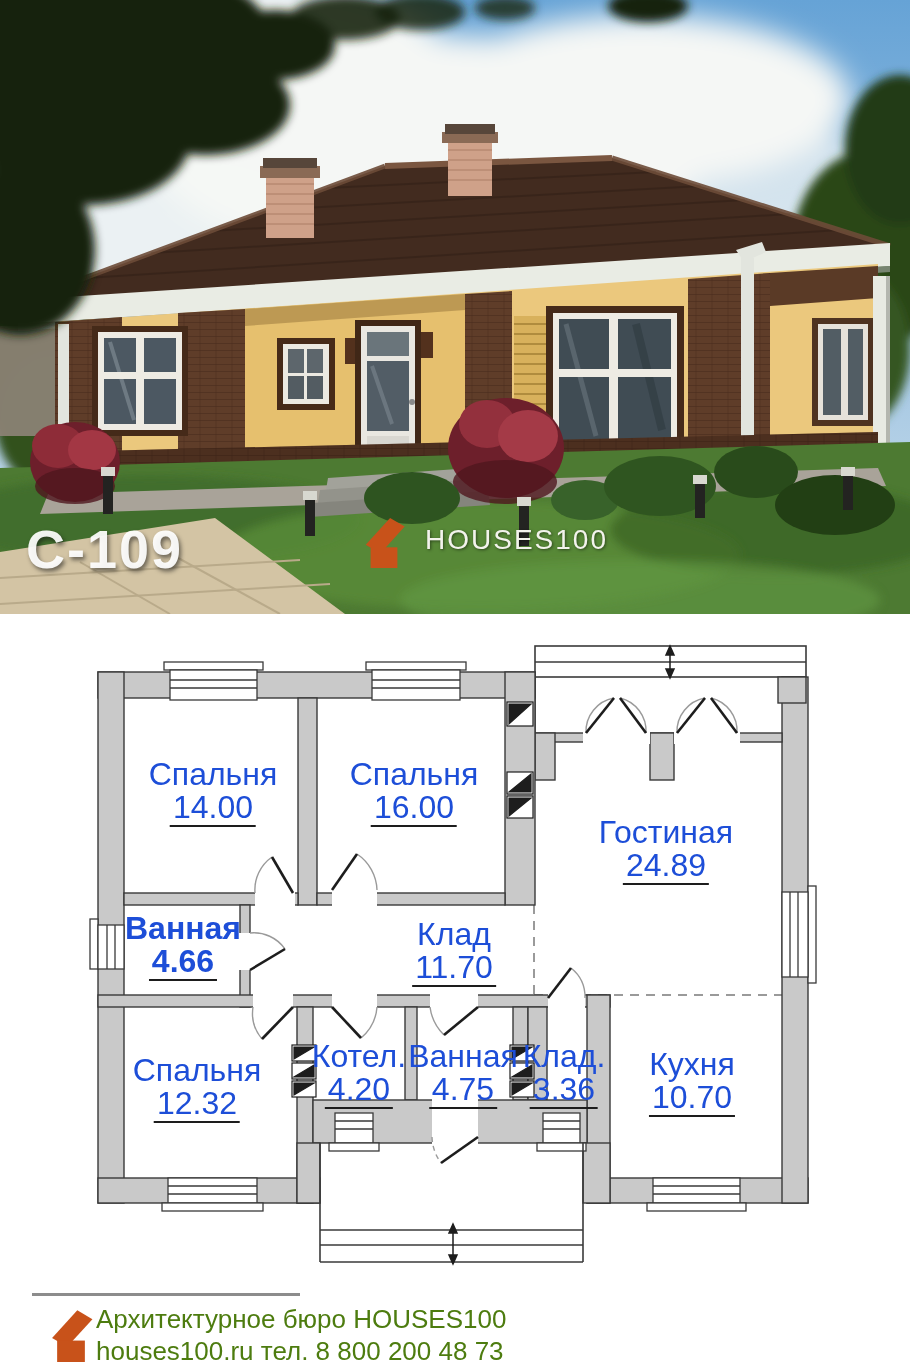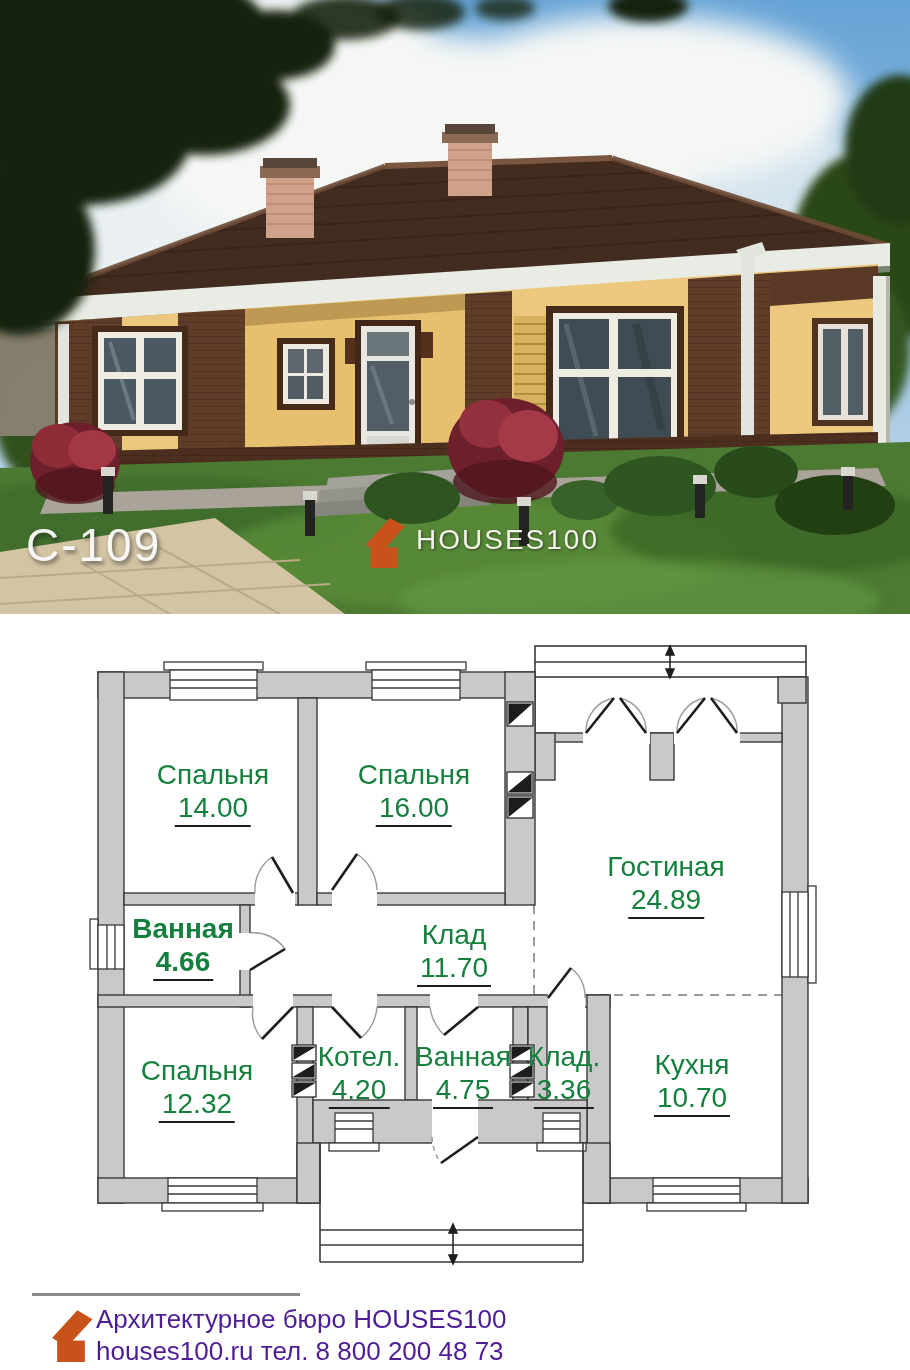--- a/index.html
+++ b/index.html
@@ -1,47 +1,47 @@
 <!DOCTYPE html>
 <html><head>
 <meta charset="utf-8">
 <style>
   html,body{margin:0;padding:0;background:#fff;}
   body{width:910px;height:1370px;position:relative;overflow:hidden;
        font-family:"Liberation Sans",sans-serif;}
   .abs{position:absolute;}
   
   #photo{left:0;top:0;width:910px;height:614px;}
-  #plan-code{left:26px;top:518px;font-size:46px;font-weight:400;
+  #plan-code{left:26px;top:518px;font-size:54px;font-weight:700;
     color:rgba(255,255,255,.93);letter-spacing:2px;
     text-shadow:2px 3px 4px rgba(20,20,20,.55);}
-  #brand{left:362px;top:512px;display:flex;align-items:center;gap:10px;}
+  #brand{left:362px;top:512px;display:flex;align-items:center;gap:19px;}
   #brand .glyph{width:44px;height:56px;}
   #brand .btxt{color:#f3f3ec;font-size:28px;letter-spacing:2px;
     text-shadow:1px 1px 3px rgba(0,0,0,.5);}
   
   #plan{left:0;top:622px;width:910px;height:668px;}
   .room-label{position:absolute;transform:translateX(-50%);text-align:center;
-    color:#15803d;font-size:28px;line-height:33px;white-space:nowrap;}
+    color:#1d4ed8;font-size:32px;line-height:33px;white-space:nowrap;}
   .room-label .area{display:inline-block;border-bottom:2.5px solid #1d1d1d;
     padding:0 3px 1px;}
   #lbl-bedroom-1{left:213px;top:758px;}
   #lbl-bedroom-2{left:414px;top:758px;}
-  #lbl-living-room{left:666px;top:816px;margin-top:34px;}
+  #lbl-living-room{left:666px;top:816px;}
   #lbl-bathroom{left:183px;top:912px;font-weight:bold;}
   #lbl-hall{left:454px;top:918px;}
   #lbl-bedroom-3{left:197px;top:1054px;}
   #lbl-boiler-room{left:359px;top:1040px;}
   #lbl-vestibule{left:463px;top:1040px;}
   #lbl-storage{left:564px;top:1040px;}
   #lbl-kitchen{left:692px;top:1048px;}
   
   #footer-line{left:32px;top:1293px;width:268px;height:3px;background:#8c8c8c;}
   #footer-logo{left:48px;top:1304px;width:46px;height:58px;}
-  #footer-text{left:96px;top:1303px;color:#4c1d95;font-size:26px;line-height:32px;}
+  #footer-text{left:96px;top:1303px;color:#4d7c0f;font-size:26px;line-height:32px;}
 </style>
 </head>
 <body>
 
 <svg id="photo" class="abs" viewBox="0 0 910 614" width="910" height="614">
   <defs>
     <linearGradient id="sky" x1="0" y1="0" x2="0" y2="1">
       <stop offset="0" stop-color="#66a3d6"></stop>
         <stop offset="1" stop-color="#cfe0ec"></stop>
     </linearGradient>

